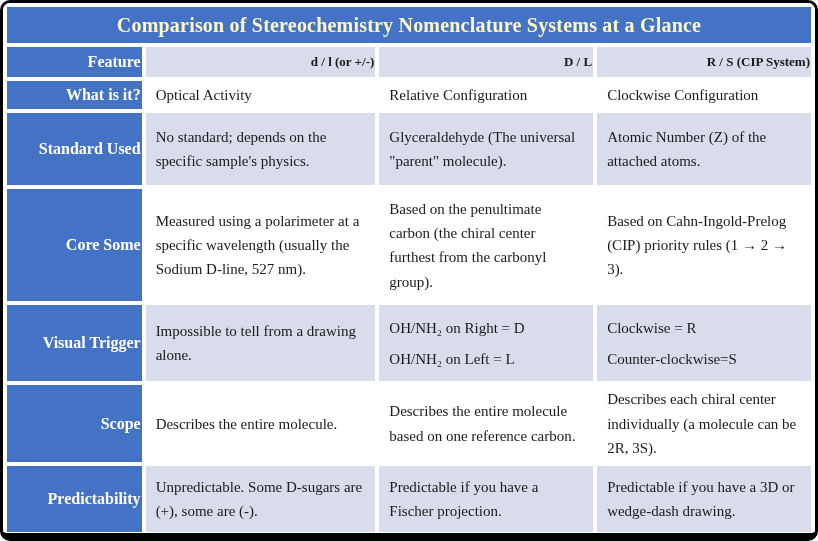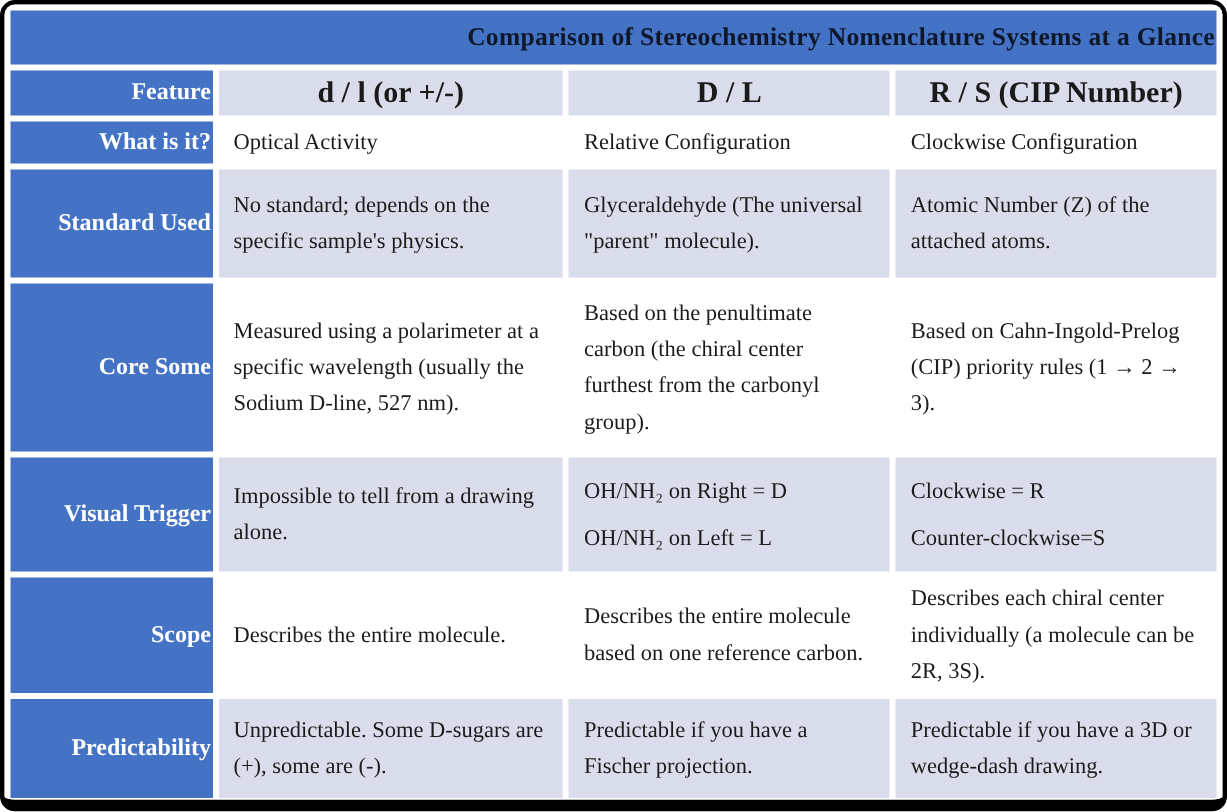--- a/index.html
+++ b/index.html
@@ -16,34 +16,34 @@
   table.cmp{
     width:100%;height:100%;
     border-collapse:separate;
     border-spacing:4px;
     table-layout:fixed;
     background:#ffffff;
   }
   td,th{box-sizing:border-box;overflow:hidden;}
   .title-cell{
     background:#4472C4;
-    color:#0f172a;
+    color:#fef9c3;
     font-weight:bold;
-    font-size:17px;
-    text-align:right;
+    font-size:20px;
+    text-align:center;
     vertical-align:middle;
     height:36px;
     letter-spacing:.2px;
   }
   th.col-head{
     background:#D9DCEA;
     color:#1a1a1a;
     font-weight:bold;
-    font-size:20px;
-    text-align:center;
+    font-size:13px;
+    text-align:right;
     vertical-align:middle;
     height:30px;
   }
   th.feat-head, td.feat-cell{
     background:#4472C4;
     color:#ffffff;
     font-weight:bold;
     font-size:16px;
     text-align:right;
     vertical-align:middle;
@@ -78,21 +78,21 @@
       <col style="width:27%">
     </colgroup>
     <tbody>
         <tr>
       <td class="title-cell" colspan="4">Comparison of Stereochemistry Nomenclature Systems at a Glance</td>
     </tr>
     <tr>
       <th class="feat-head">Feature</th>
       <th class="col-head">d / l (or +/-)</th>
       <th class="col-head">D / L</th>
-      <th class="col-head">R / S (CIP Number)</th>
+      <th class="col-head">R / S (CIP System)</th>
     </tr>
 
     <tr class="h-r1">
       <td class="feat-cell">What is it?</td>
       <td class="body-cell">Optical Activity</td>
       <td class="body-cell">Relative Configuration</td>
       <td class="body-cell">Clockwise Configuration</td>
     </tr>
 
     <tr class="h-r2 band">

